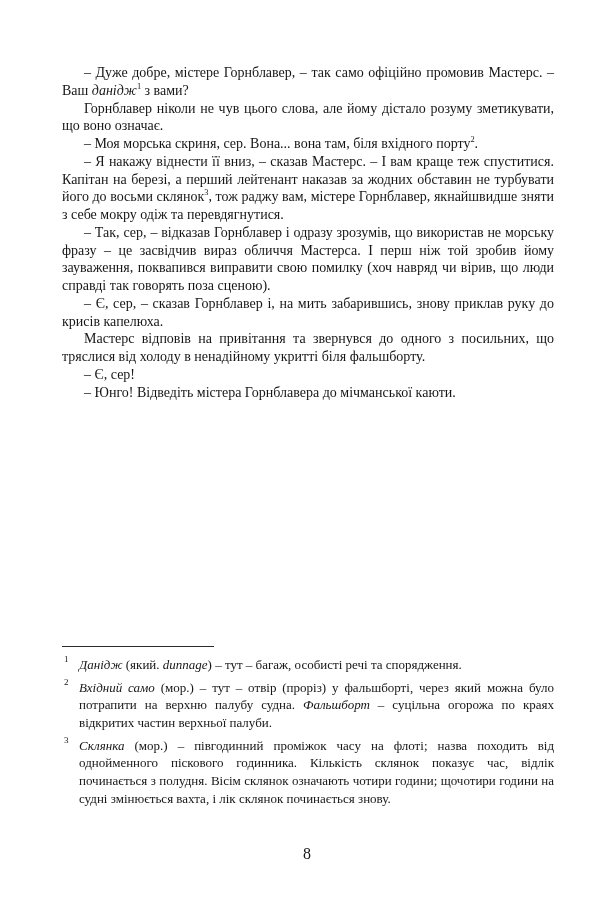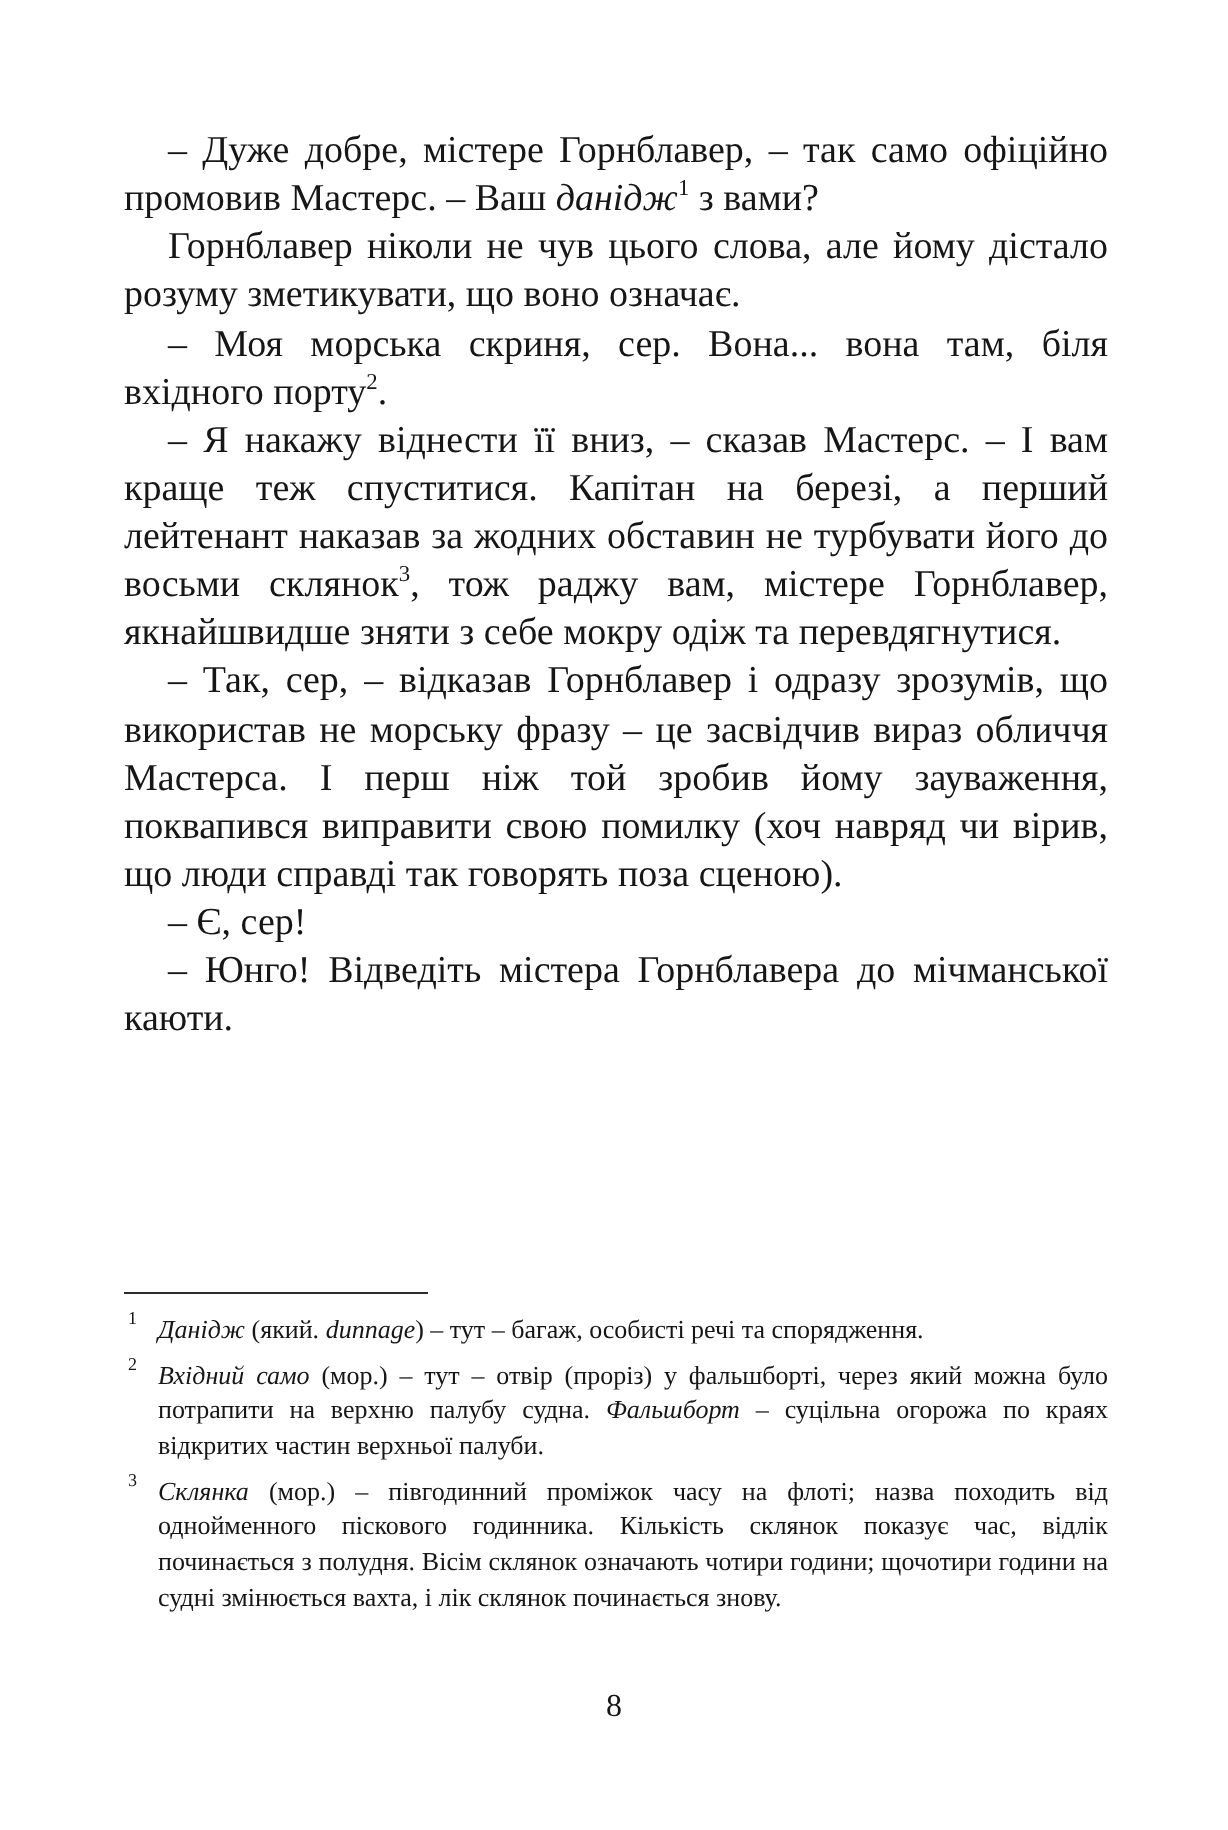--- a/index.html
+++ b/index.html
@@ -12,21 +12,21 @@
     background: #ffffff;
     color: #161616;
     font-family: "Liberation Serif", "DejaVu Serif", serif;
     overflow: hidden;
   }
   .text-block {
     position: absolute;
     left: 62px;
     top: 64px;
     width: 492px;
-    font-size: 19px;
+    font-size: 14px;
     line-height: 1.27;
     text-align: justify;
   }
   .para { text-indent: 22px; }
   .i { font-style: italic; }
   sup {
     font-size: 0.6em;
     line-height: 0;
     vertical-align: super;
   }
@@ -69,20 +69,22 @@
 </head>
 <body>
 
 <div class="book-page">
   <div class="text-block">
       <p class="para"><span>– Дуже добре, містере Горнблавер, – так само офіційно промовив Мастерс. – Ваш </span><span class="i">данідж</span><sup>1</sup><span> з вами?</span></p>
       <p class="para"><span>Горнблавер ніколи не чув цього слова, але йому дістало розуму зметикувати, що воно означає.</span></p>
       <p class="para"><span>– Моя морська скриня, сер. Вона... вона там, біля вхідного порту</span><sup>2</sup><span>.</span></p>
       <p class="para"><span>– Я накажу віднести її вниз, – сказав Мастерс. – І вам краще теж спуститися. Капітан на березі, а перший лейтенант наказав за жодних обставин не турбувати його до восьми склянок</span><sup>3</sup><span>, тож раджу вам, містере Горнблавер, якнайшвидше зняти з себе мокру одіж та перевдягнутися.</span></p>
       <p class="para"><span>– Так, сер, – відказав Горнблавер і одразу зрозумів, що використав не морську фразу – це засвідчив вираз обличчя Мастерса. І перш ніж той зробив йому зауваження, поквапився виправити свою помилку (хоч навряд чи вірив, що люди справді так говорять поза сценою).</span></p>
+      <p class="para"><span>– Є, сер, – сказав Горнблавер і, на мить забарившись, знову приклав руку до крисів капелюха.</span></p>
+      <p class="para"><span>Мастерс відповів на привітання та звернувся до одного з посильних, що тряслися від холоду в ненадійному укритті біля фальшборту.</span></p>
       <p class="para"><span>– Є, сер!</span></p>
       <p class="para"><span>– Юнго! Відведіть містера Горнблавера до мічманської каюти.</span></p>
     </div>
 
   <div class="footnote-rule"></div>
 
   <div class="footnotes">
       <div class="footnote"><sup class="fn-marker">1</sup><span class="i">Данідж</span><span> (який. </span><span class="i">dunnage</span><span>) – тут – багаж, особисті речі та спорядження.</span></div>
       <div class="footnote"><sup class="fn-marker">2</sup><span class="i">Вхідний само</span><span> (мор.) – тут – отвір (проріз) у фальшборті, через який можна було потрапити на верхню палубу судна. </span><span class="i">Фальшборт</span><span> – суцільна огорожа по краях відкритих частин верхньої палуби.</span></div>
       <div class="footnote"><sup class="fn-marker">3</sup><span class="i">Склянка</span><span> (мор.) – півгодинний проміжок часу на флоті; назва походить від однойменного піскового годинника. Кількість склянок показує час, відлік починається з полудня. Вісім склянок означають чотири години; щочотири години на судні змінюється вахта, і лік склянок починається знову.</span></div>

